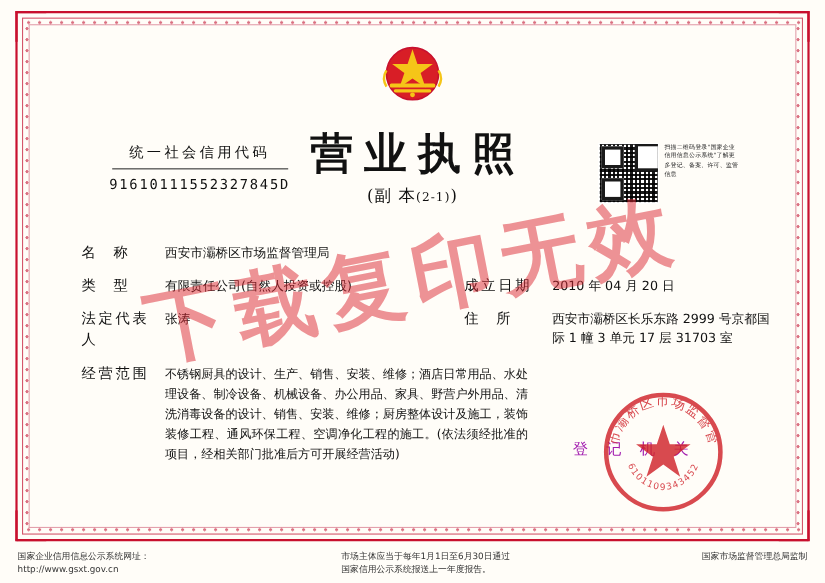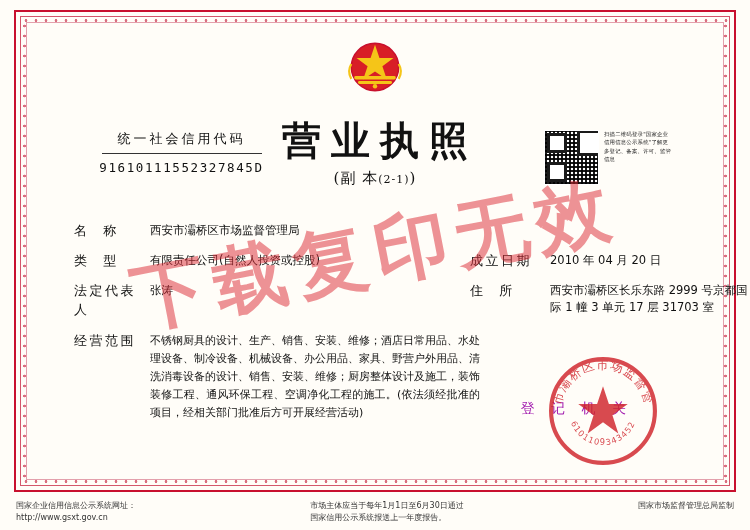--- a/index.html
+++ b/index.html
@@ -219,21 +219,20 @@
   }
   .f-value {
     font-size: 11.5px;
     color: #111;
     line-height: 1.5;
     font-family: "DejaVu Sans", "Liberation Sans", sans-serif;
   }
 
   .two-col {
     display: flex;
-    gap: 48px;
   }
   .col-left { width: 348px; flex: 0 0 auto; }
   .col-right { flex: 1 1 auto; }
 
   .col-right .f-label { width: 80px; }
 
   .scope-value {
     font-size: 11px;
     line-height: 1.62;
     color: #111;

